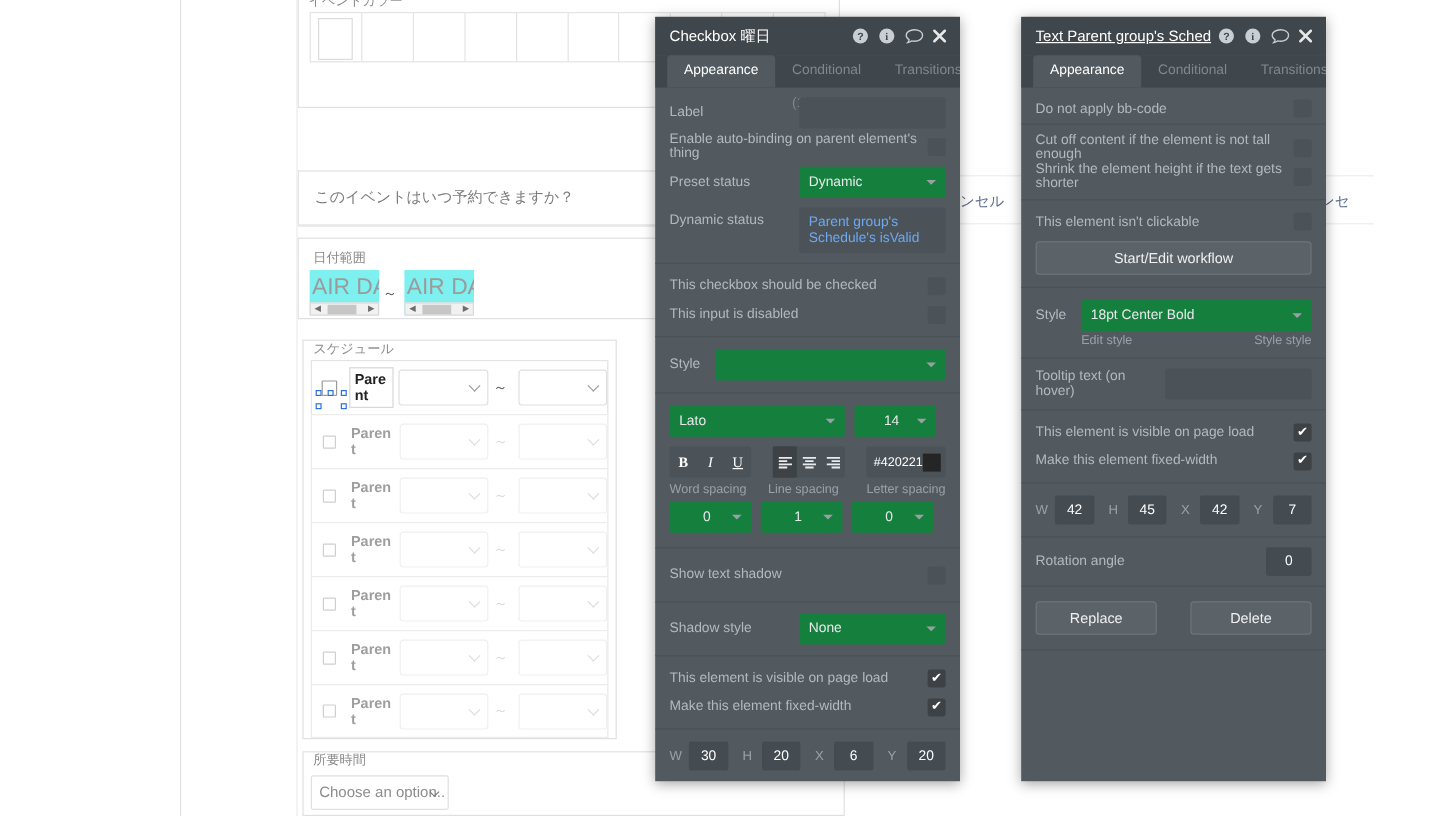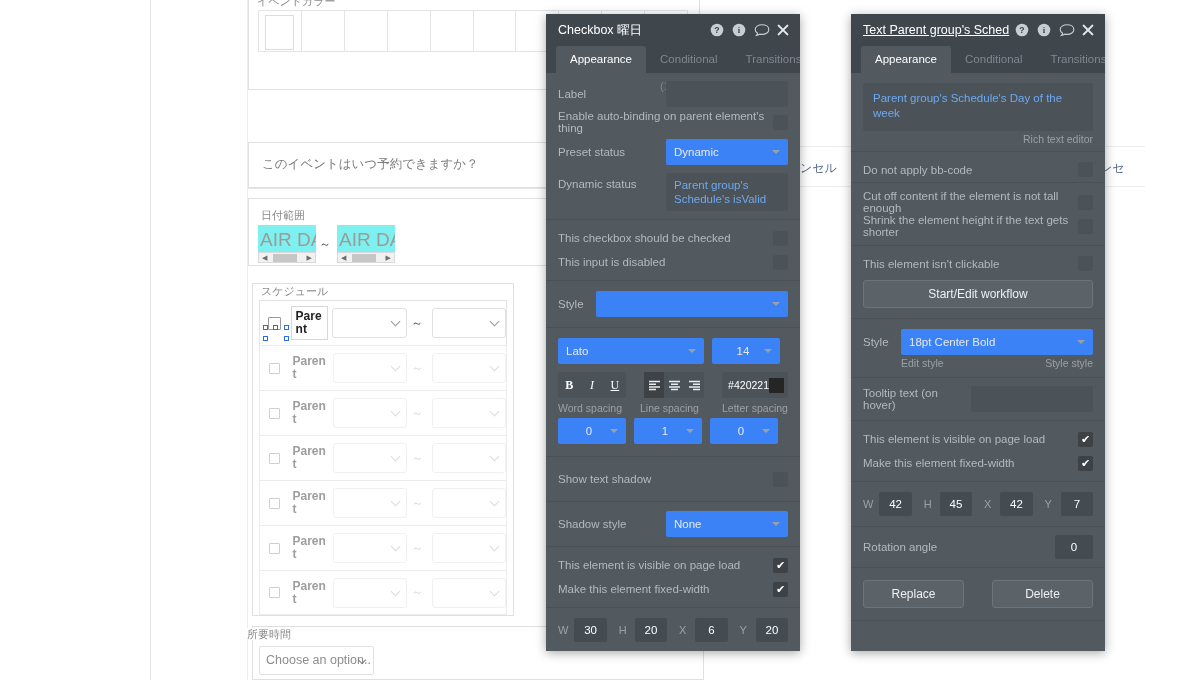--- a/index.html
+++ b/index.html
@@ -180,21 +180,21 @@
   .cbox.on { background: #3c4246; }
   .cbox.on::after {
     content: "\2714"; color: #fff; font-size: 11px; line-height: 11px;
   }
   .inp {
     background: #4b5358; border: none; height: 26px; border-radius: 2px;
     color: #e7e9ea; font-size: 11.5px; padding: 0 8px; line-height: 26px;
   }
   .inp.blue { color: #6ea8f0; }
   .dd {
-    background: #3b82f6; height: 26px; border-radius: 2px; position: relative;
+    background: #15803d; height: 26px; border-radius: 2px; position: relative;
     color: #e7e9ea; font-size: 11.5px; padding: 0 20px 0 8px; line-height: 26px;
   }
   .dd .chev {
     position: absolute; right: 8px; top: 11px; width: 0; height: 0;
     border-left: 4px solid transparent; border-right: 4px solid transparent;
     border-top: 4px solid #9aa1a6;
   }
   .btn {
     background: #5b6368; border: 1px solid #6d7579; border-radius: 3px;
     color: #eef0f1; font-size: 12px; text-align: center; line-height: 26px; height: 28px;
@@ -402,21 +402,21 @@
           <div class="chev"></div>
         </div>
       <div class="sched-tilde">～</div>
       <div class="sched-sel b">
           <div class="chev"></div>
         </div>
     </div>
   </div>
 
   <div class="bg-panel" id="duration-box"></div>
-  <div class="bg-label" style="left:244px; top:628px;">所要時間</div>
+  <div class="bg-label" style="left:258px; top:628px;">所要時間</div>
   <div id="duration-select">
     <span>Choose an option..</span>
     <div class="chev"></div>
   </div>
 
   <div class="bg-hline" style="left:800px; top:146px; width:52px;"></div>
   <div class="bg-cancel" style="left:800px; top:160px;">ンセル</div>
   <div class="bg-hline" style="left:800px; top:186px; width:52px;"></div>
   <div class="bg-hline" style="left:1105px; top:146px; width:40px;"></div>
   <div class="bg-cancel" style="left:1100px; top:160px;">ンセ</div>
@@ -637,24 +637,20 @@
       </div>
     </div>
 
     <div class="tabbar">
       <div class="tab active">Appearance</div>
       <div class="tab">Conditional</div>
       <div class="tab">Transitions</div>
     </div>
 
     <div class="panel-body">
-      <div class="sec">
-        <div id="rte-box">Parent group's Schedule's Day of the week</div>
-        <div class="rte-caption small">Rich text editor</div>
-      </div>
 
       <div class="sec">
         <div class="row" style="padding-top:5px;">
           <div class="lbl">Do not apply bb-code</div>
           <div class="cbox"></div>
         </div>
       </div>
 
       <div class="sec">
         <div class="row" style="padding-top:7px;">

